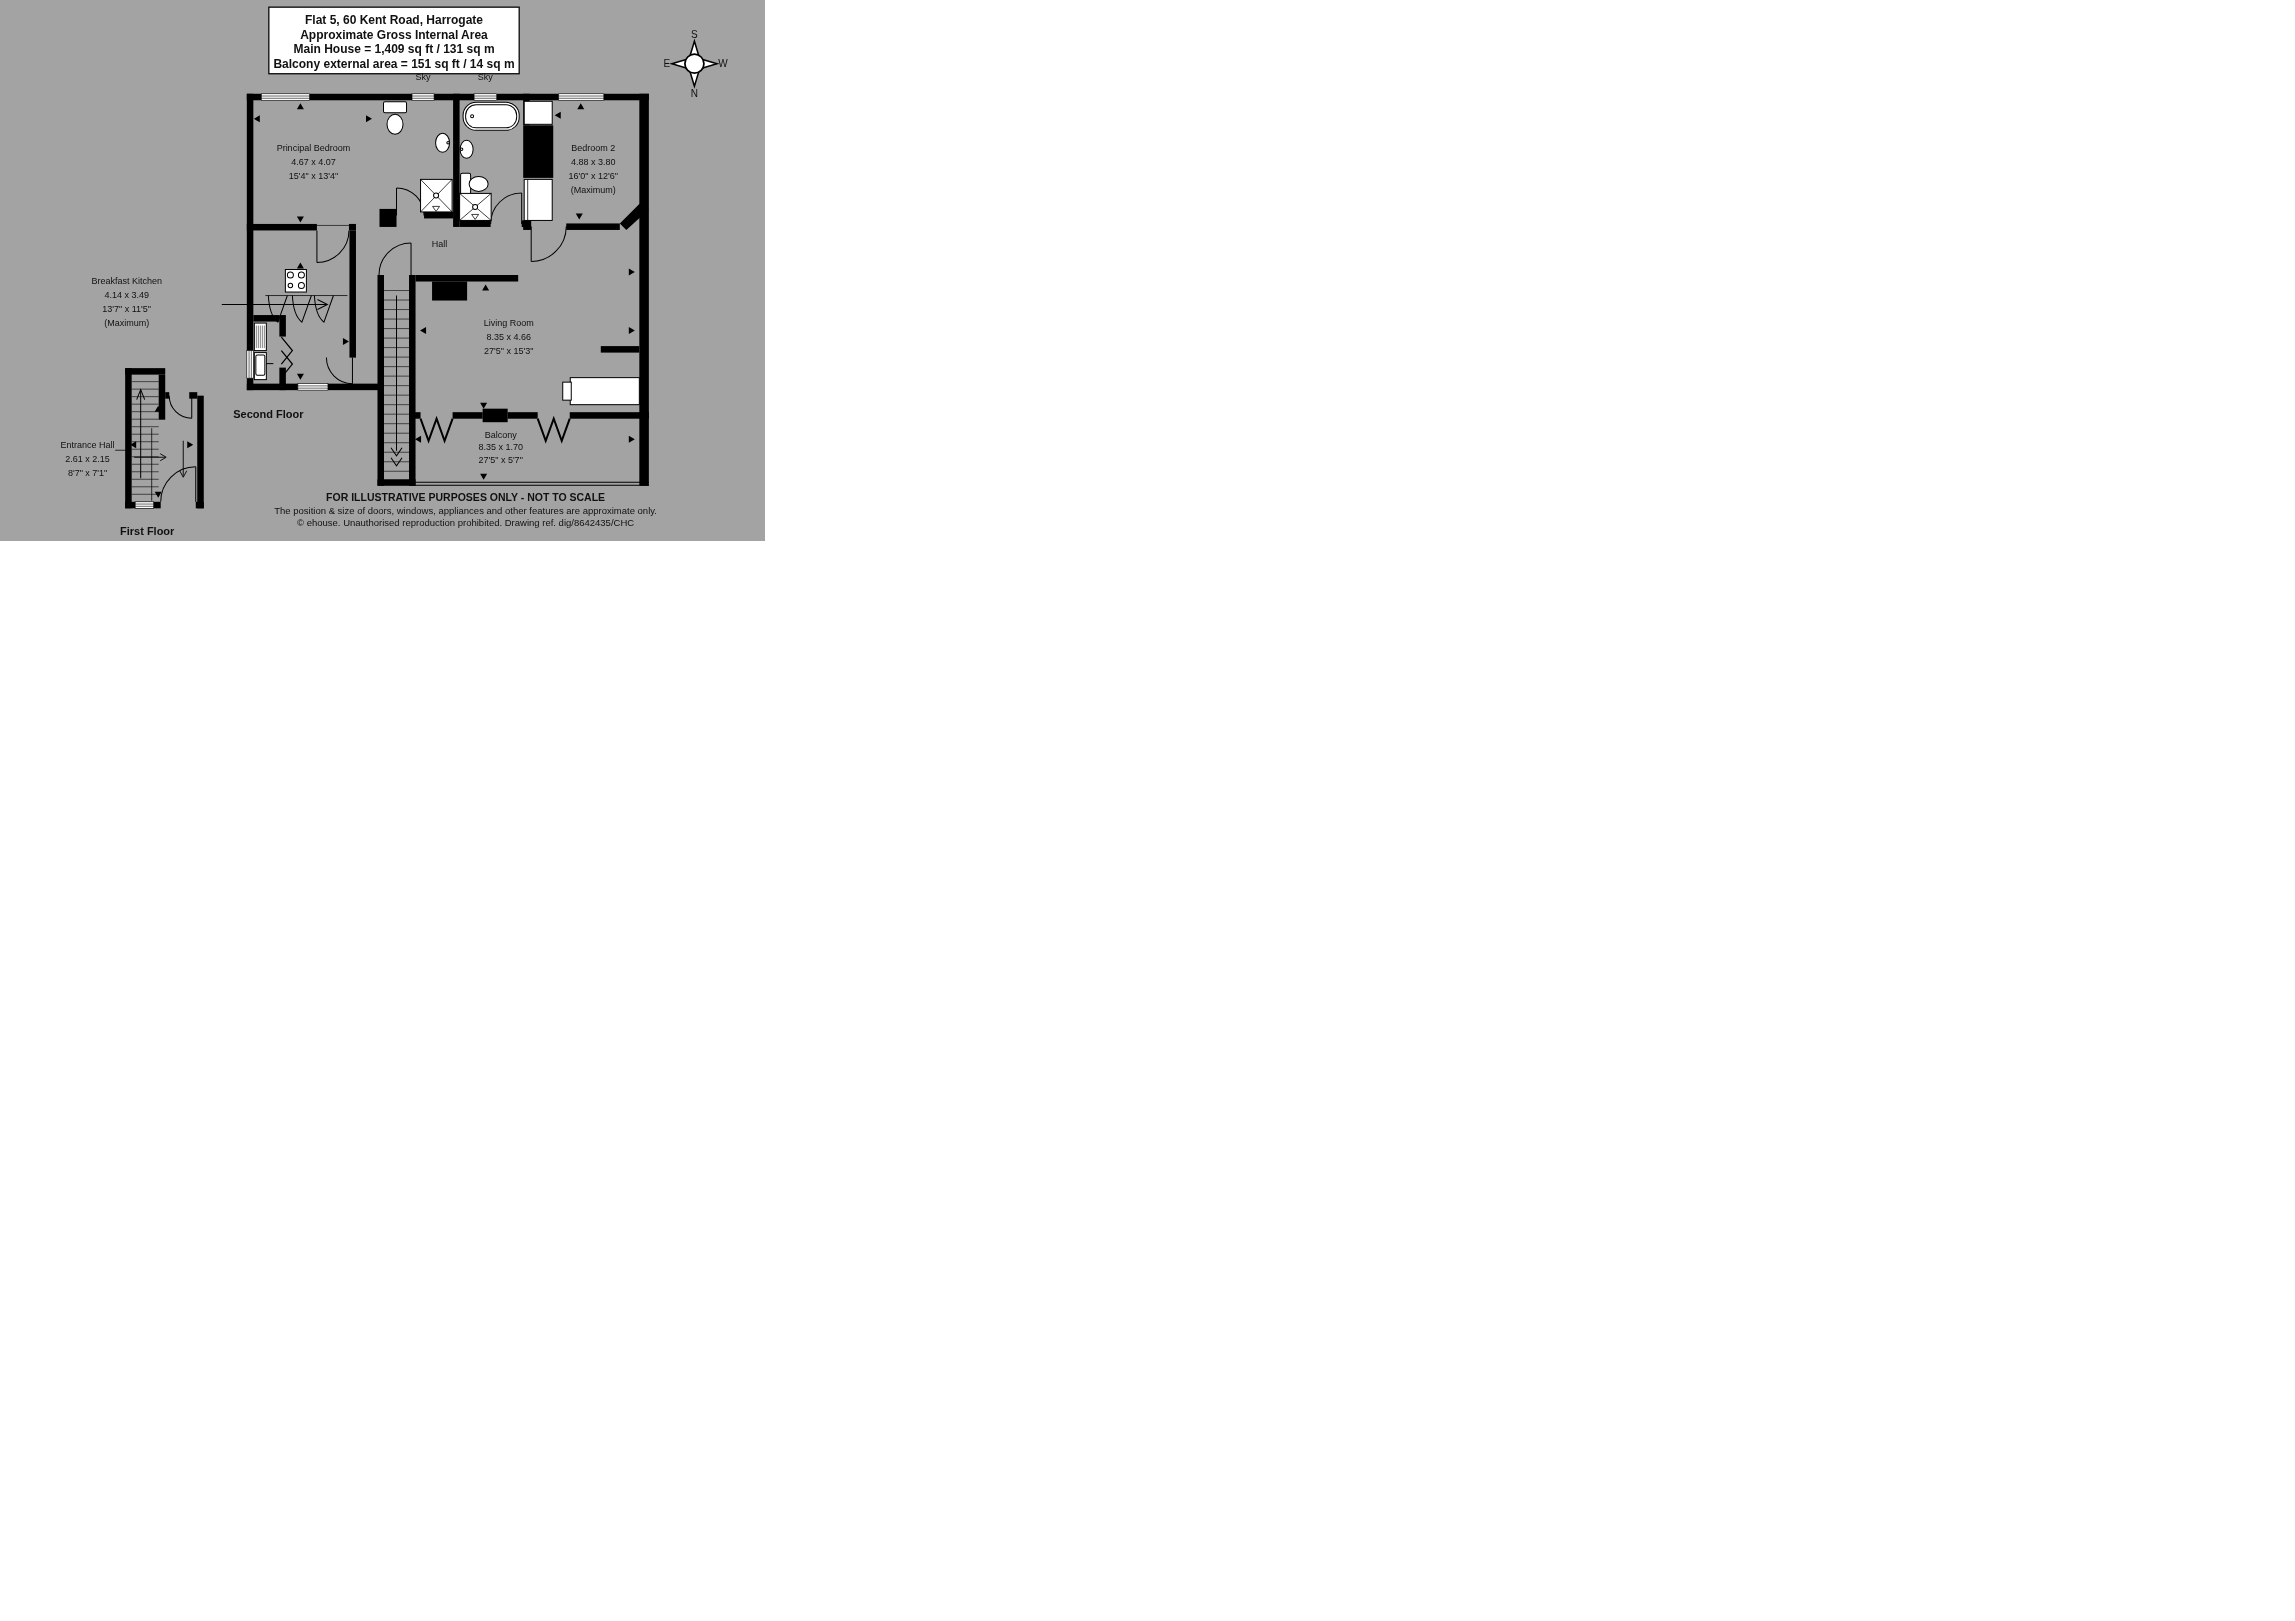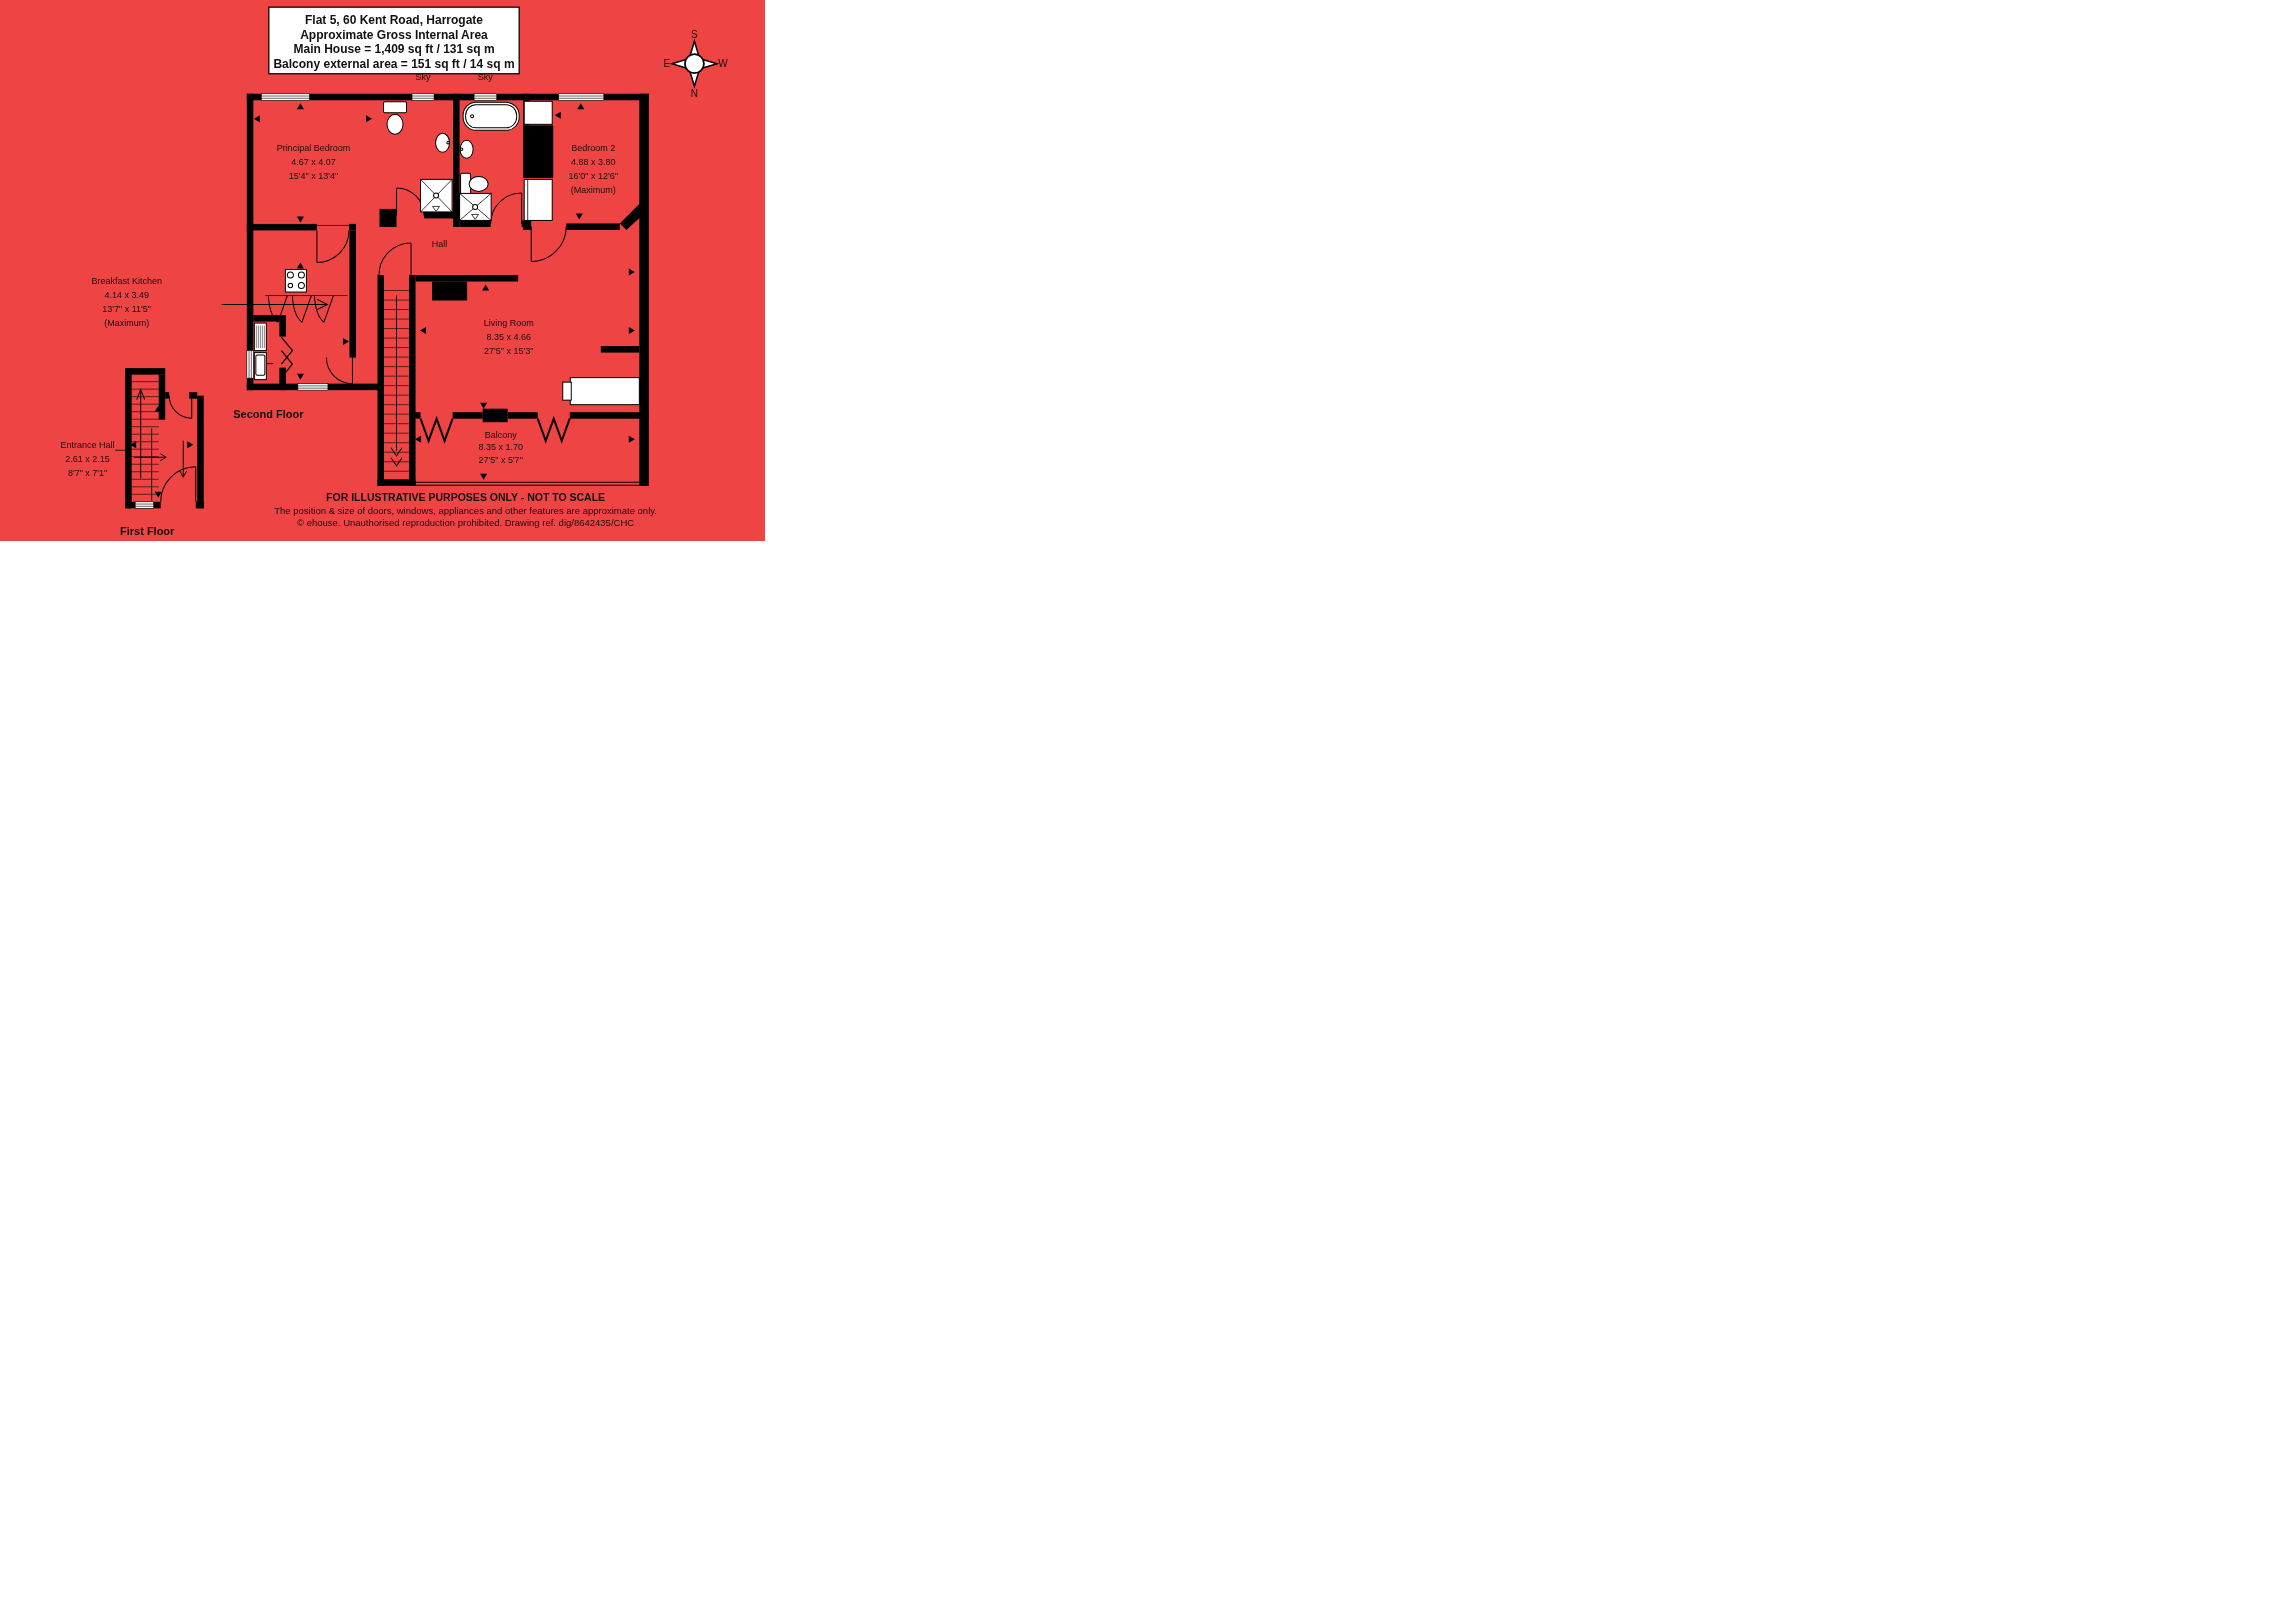--- a/index.html
+++ b/index.html
@@ -1,16 +1,16 @@
 <!DOCTYPE html>
 <html style="font-size:8px"><head>
 <meta charset="utf-8">
 <style>
   html,body{margin:0;padding:0;background:#fff;}
-  #canvas{position:relative;width:765px;height:541px;background:#ef4444;overflow:hidden;
+  #canvas{position:relative;width:765px;height:541px;background:#a3a3a3;overflow:hidden;
           font-family:"Liberation Sans",sans-serif;}
   svg{display:block}
   .wall{fill:#000;stroke:none}
   .thin{stroke:#000;fill:none}
   .fix{fill:#fff;stroke:#000;stroke-width:2}
   .lbl{fill:#111;font-size:18px;text-anchor:middle}
   .lblb{fill:#111;font-size:22px;font-weight:bold;text-anchor:middle}
   .title{fill:#111;font-size:24px;font-weight:bold;text-anchor:middle}
   .foot1{fill:#111;font-size:21px;font-weight:bold;text-anchor:middle}
   .foot2{fill:#111;font-size:19px;text-anchor:middle}

